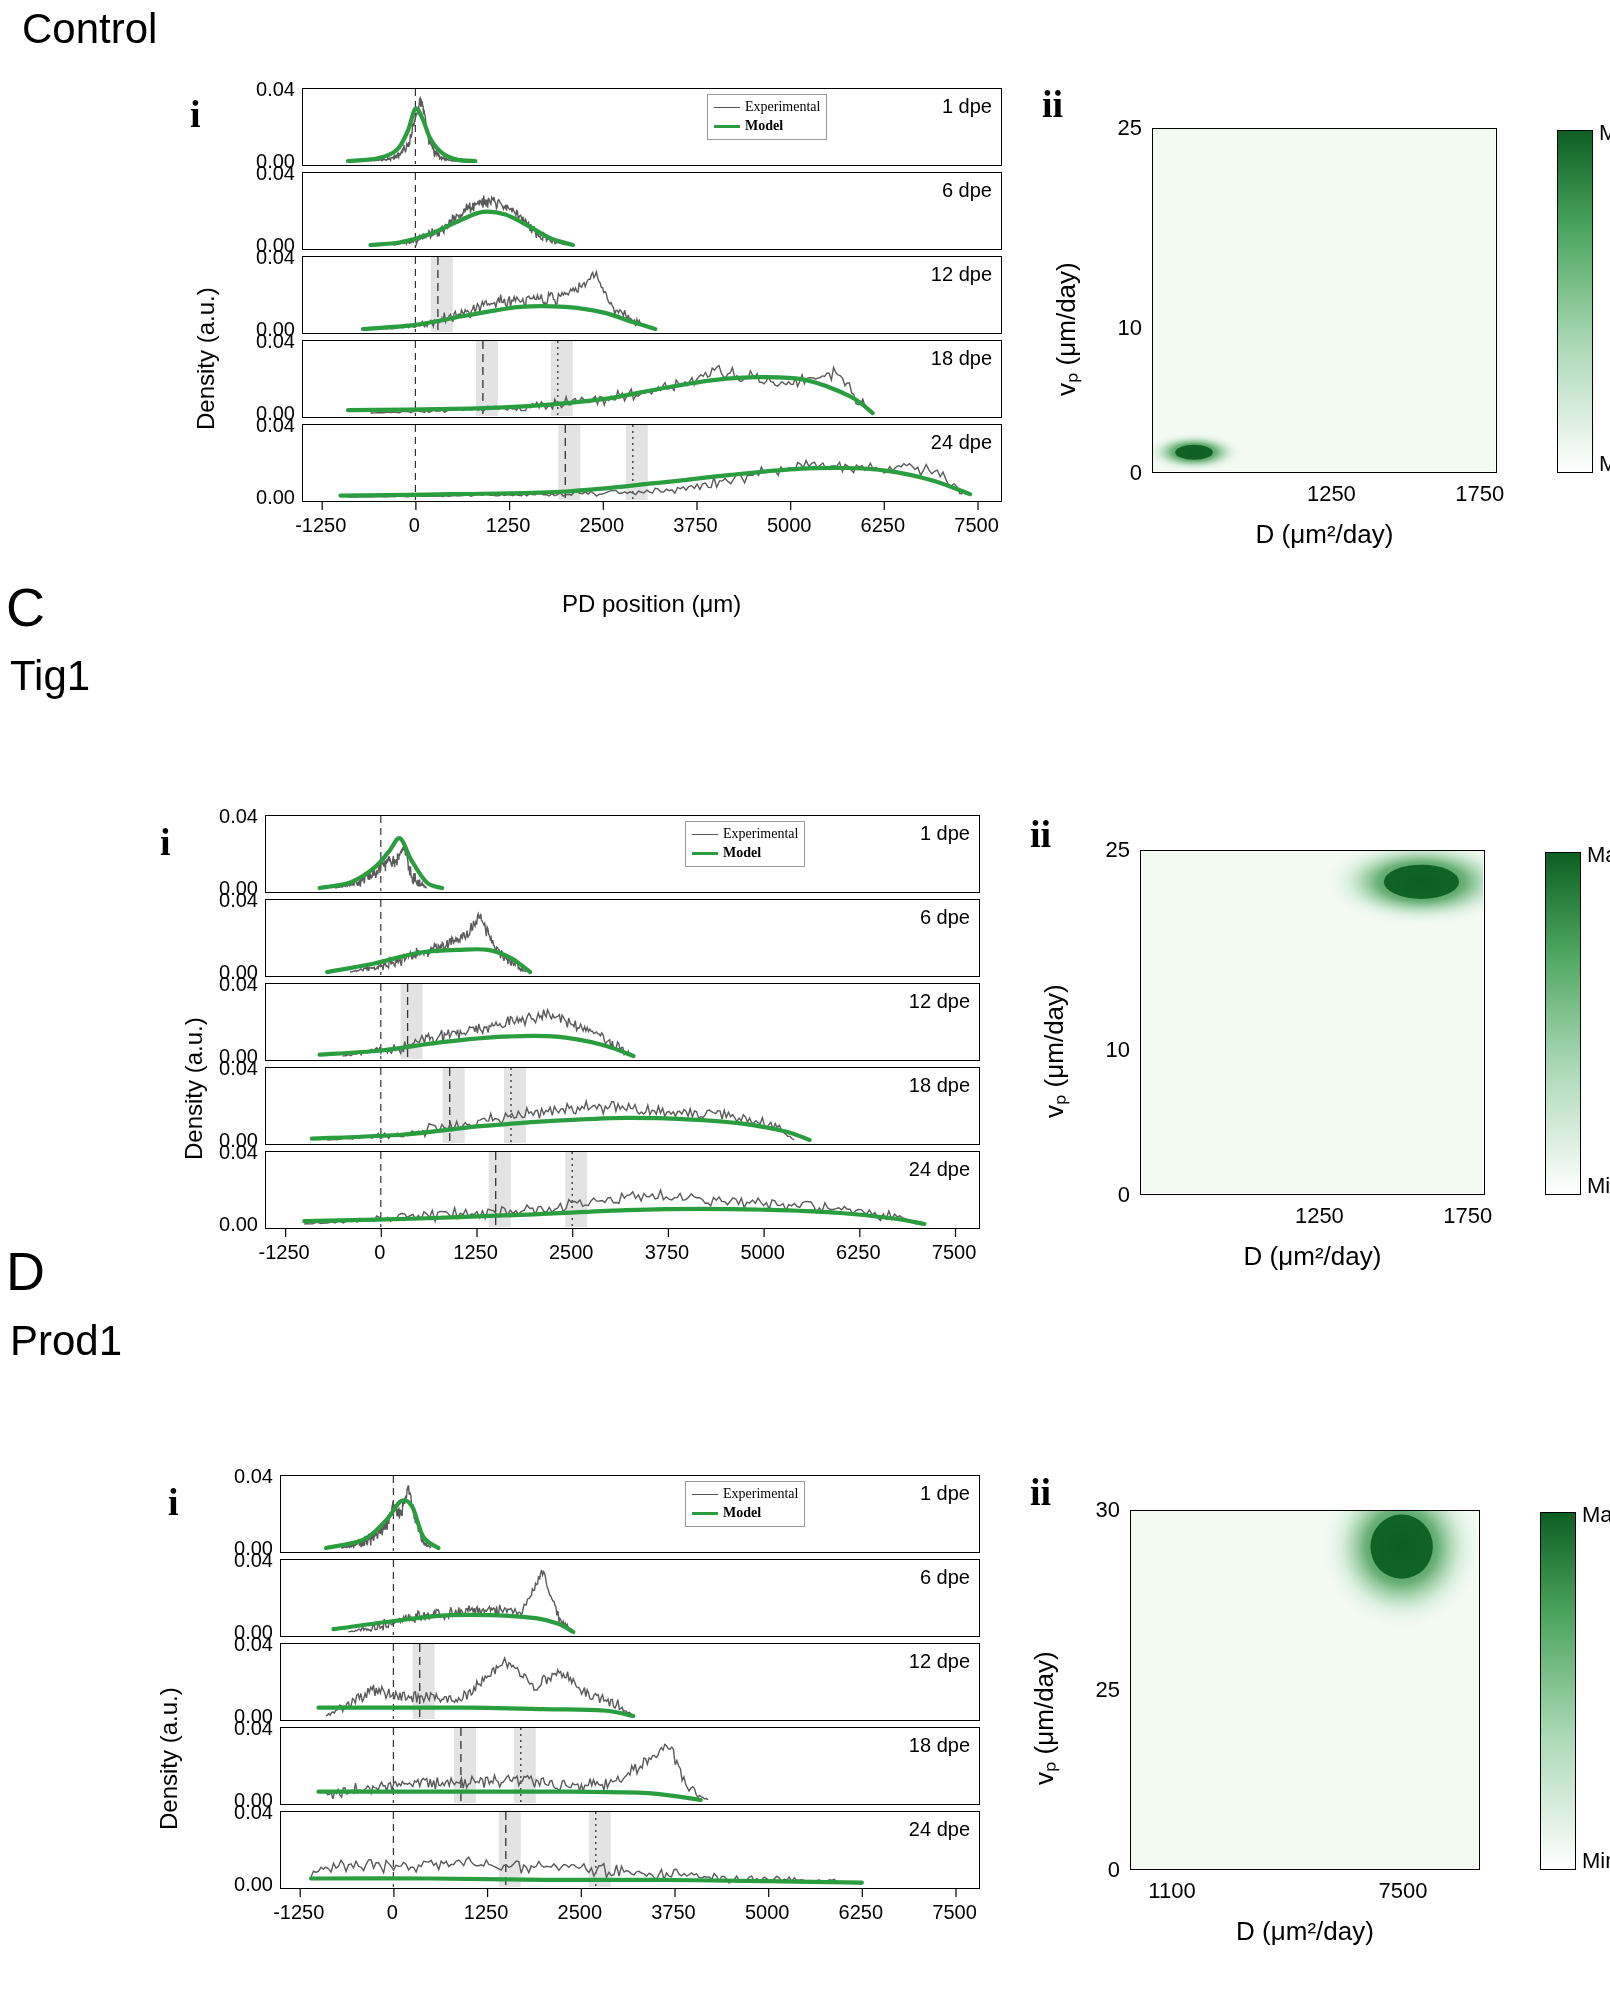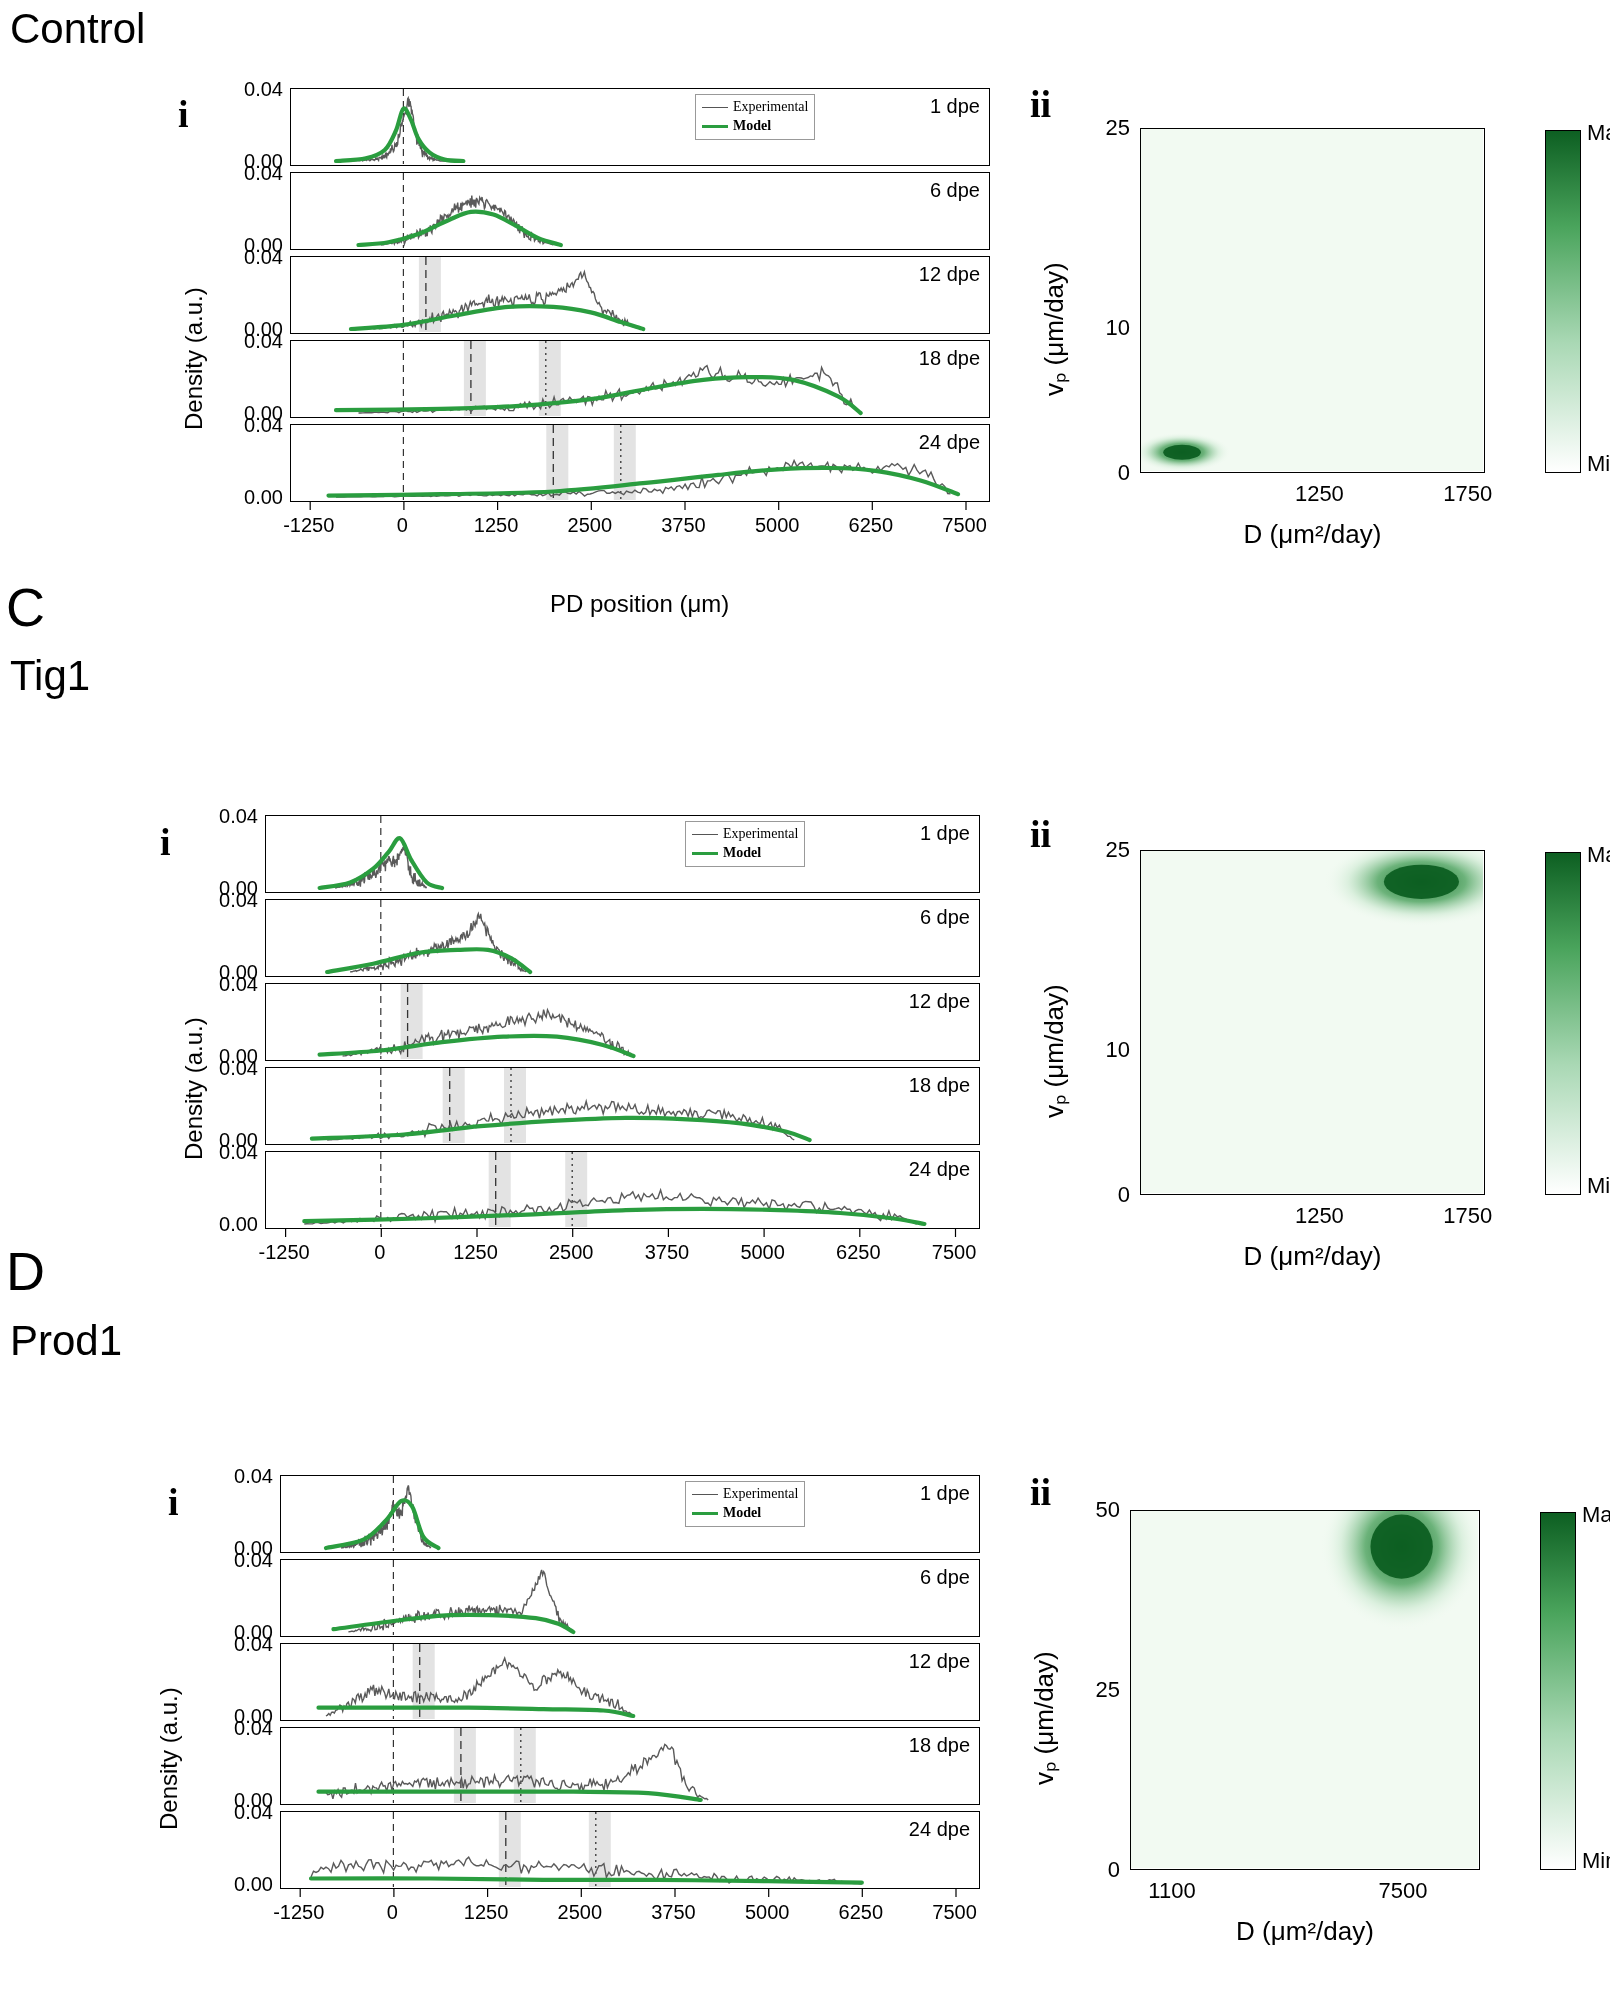--- a/index.html
+++ b/index.html
@@ -18,21 +18,21 @@
   .legend-swatch{display:inline-block;width:26px;height:0;border-top:1px solid #555;}
   .legend-swatch.model{border-top:3px solid #2a9d3f;}
   .cb{position:absolute;border:1px solid #000;}
   .cb-lbl{position:absolute;font-size:22px;}
   svg{display:block;}
   .tickmark{stroke:#000;stroke-width:1.2;}
 </style>
 </head>
 <body>
 
-<div class="panel" style="left:0;top:0;width:1468px;height:620px;">
+<div class="panel" style="left:12px;top:0;width:1468px;height:620px;">
 
   <div class="cond-title" style="position:absolute;left:10px;top:8px;">Control</div>
   <div class="roman" style="position:absolute;left:178px;top:92px;">i</div>
   <div class="roman" style="position:absolute;left:1030px;top:82px;">ii</div>
 
   <div class="ylab-rot" style="left:180px;top:430px;">Density (a.u.)</div>
 
   <div id="ctrl-stack">
       <div class="subplot" style="left: 290px; top: 88px; width: 700px; height: 78px;">
         <svg width="697" height="75">
@@ -395,21 +395,21 @@
               <stop offset="100%" stop-color="#f2faf2" stop-opacity="0"></stop>
             </radialGradient>
           </defs>
           <rect x="0" y="0" width="347" height="357" fill="#f2faf2"></rect>
           <ellipse cx="78%" cy="9.999999999999998%" rx="81.2" ry="83.5" fill="url(#rg2)"></ellipse>
           <ellipse cx="78%" cy="9.999999999999998%" rx="31.2" ry="32.1" fill="#0d5f22" opacity="0.95"></ellipse>
         </svg>
       </div>
       <div class="tick" style="position: absolute; left: 1060px; top: 627px; width: 60px; text-align: right; font-size: 22px;">0</div>
       <div class="tick" style="position: absolute; left: 1060px; top: 447px; width: 60px; text-align: right; font-size: 22px;">25</div>
-      <div class="tick" style="position: absolute; left: 1060px; top: 267px; width: 60px; text-align: right; font-size: 22px;">50</div>
+      <div class="tick" style="position: absolute; left: 1060px; top: 267px; width: 60px; text-align: right; font-size: 22px;">30</div>
       <div class="tick" style="position: absolute; left: 1117px; top: 648px; width: 110px; text-align: center; font-size: 22px;">1100</div>
       <div class="tick" style="position: absolute; left: 1348px; top: 648px; width: 110px; text-align: center; font-size: 22px;">7500</div>
       <div class="axis-label" style="position: absolute; left: 1195px; top: 686px; width: 220px; text-align: center; font-size: 26px;">D (μm²/day)</div>
       <div style="position: absolute; left: 1025px; top: 555px; transform: rotate(-90deg); transform-origin: left top; white-space: nowrap; font-size: 26px;">vₚ (μm/day)</div>
       <div class="cb" style="left: 1540px; top: 282px; width: 34px; height: 356px; background: linear-gradient(rgb(13, 95, 34) 0%, rgb(74, 164, 92) 28%, rgb(169, 216, 180) 62%, rgb(255, 255, 255) 100%);"></div>
       <div class="cb-lbl" style="left: 1582px; top: 272px;">Max</div>
       <div class="cb-lbl" style="left: 1582px; top: 618px;">Min</div>
     </div>
 </div>
 

